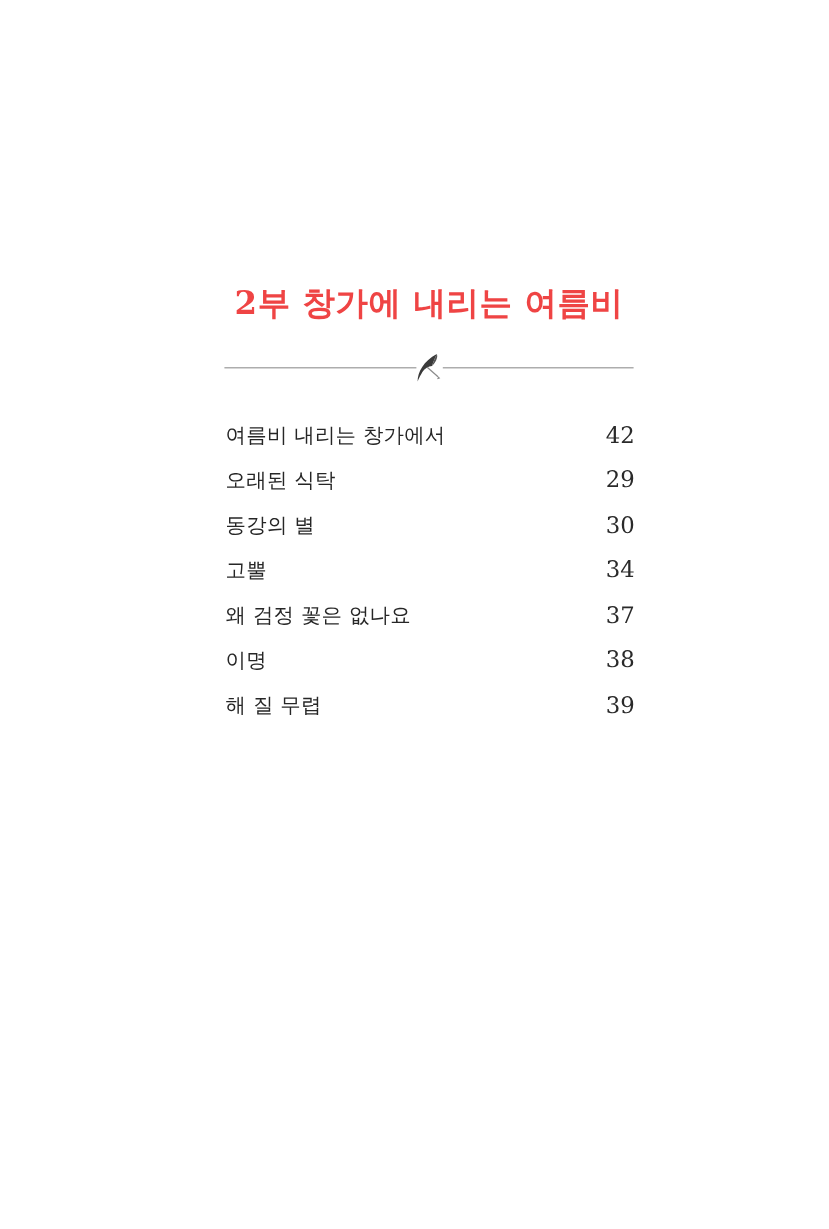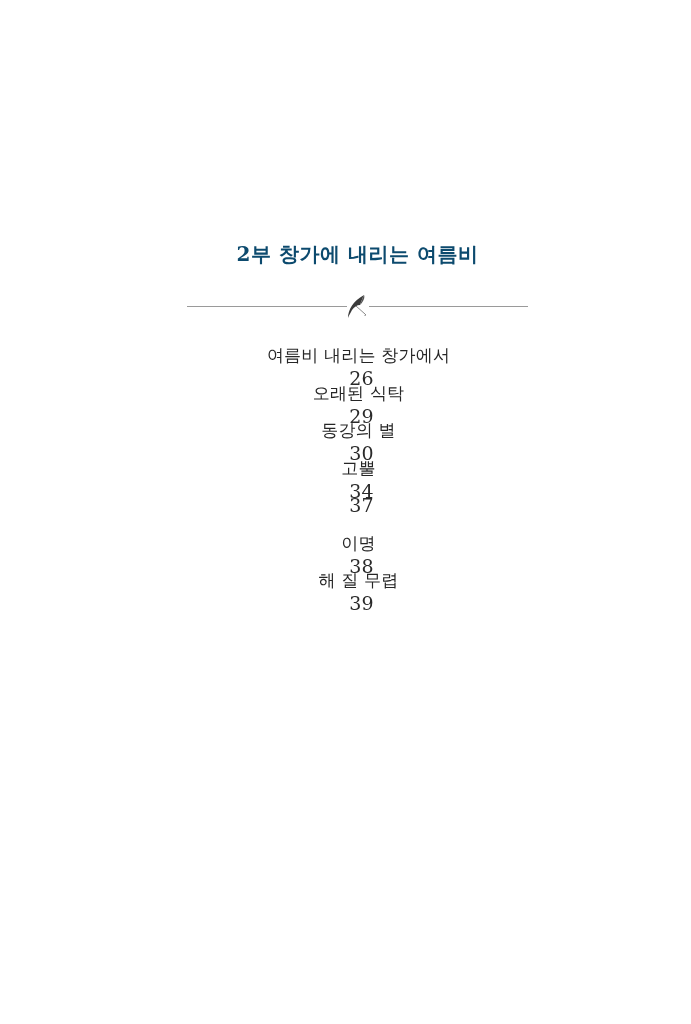--- a/index.html
+++ b/index.html
@@ -22,23 +22,23 @@
       background: #ffffff;
     }
     .part-title {
       position: absolute;
       left: 187px;
       width: 341px;
       top: 238px;
       text-align: center;
       font-family: "DejaVu Serif", "Liberation Serif", serif;
       font-weight: bold;
-      font-size: 20px;
+      font-size: 27px;
       line-height: 32px;
-      color: #0c4a6e;
+      color: #ef4444;
       letter-spacing: 0.5px;
       margin: 0;
     }
     .divider {
       position: absolute;
       left: 187px;
       top: 292px;
       width: 341px;
       height: 28px;
     }
@@ -64,21 +64,20 @@
       width: 341px;
       margin: 0;
       padding: 0;
       list-style: none;
     }
     .toc-row {
       display: flex;
       justify-content: space-between;
       align-items: center;
       height: 37.5px;
-      flex-direction: column;
     }
     .toc-title {
       font-family: "DejaVu Sans", "Liberation Sans", sans-serif;
       font-size: 17px;
       color: #262626;
       letter-spacing: 0.2px;
     }
     .toc-page {
       font-family: "DejaVu Serif", "Liberation Serif", serif;
       font-size: 19px;
@@ -105,35 +104,36 @@
         <line x1="11" y1="14" x2="20" y2="22" stroke="#8a8a8a" stroke-width="1"></line>
         <path d="M20 22 L21 23 L19.5 23.5" stroke="#8a8a8a" stroke-width="1" fill="none"></path>
       </svg>
     </span>
     <div class="line right"></div>
   </div>
 
   <ul class="toc">
     <li class="toc-row">
       <span class="toc-title">여름비 내리는 창가에서</span>
-      <span class="toc-page">26</span>
+      <span class="toc-page">42</span>
     </li>
     <li class="toc-row">
       <span class="toc-title">오래된 식탁</span>
       <span class="toc-page">29</span>
     </li>
     <li class="toc-row">
       <span class="toc-title">동강의 별</span>
       <span class="toc-page">30</span>
     </li>
     <li class="toc-row">
       <span class="toc-title">고뿔</span>
       <span class="toc-page">34</span>
     </li>
     <li class="toc-row">
+      <span class="toc-title">왜 검정 꽃은 없나요</span>
       <span class="toc-page">37</span>
     </li>
     <li class="toc-row">
       <span class="toc-title">이명</span>
       <span class="toc-page">38</span>
     </li>
     <li class="toc-row">
       <span class="toc-title">해 질 무렵</span>
       <span class="toc-page">39</span>
     </li>

